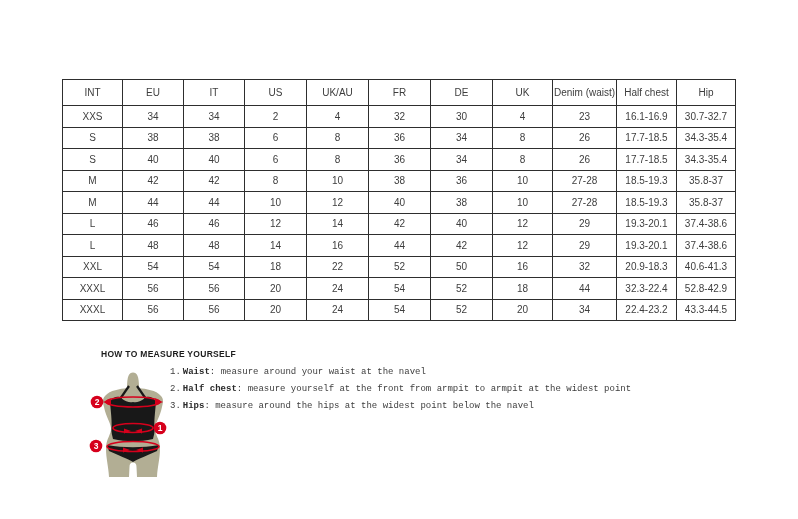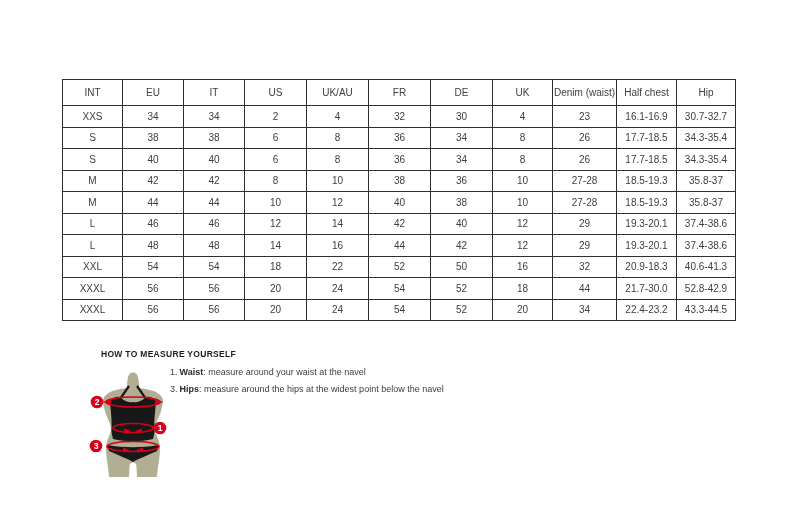--- a/index.html
+++ b/index.html
@@ -40,21 +40,21 @@
     position: absolute;
     left: 64px; top: 349px;
     font-size: 8.5px;
     font-weight: 700;
     letter-spacing: 0.3px;
     color: #1c1c1c;
     padding-left: 37px;
   }
   .measure-steps {
     position: absolute;
-    left: 170px; top: 368px;
+    left: 170px; top: 368px; font-family: Liberation Mono, monospace;
   }
   .measure-step {
     font-size: 9px;
     line-height: 9px;
     color: #3d3d3d;
     margin-bottom: 8px;
     white-space: nowrap;
   }
   .step-num { margin-right: 2px; }
   .step-label { font-weight: 700; color: #2a2a2a; }
@@ -212,21 +212,21 @@
       <tr>
         <td>XXXL</td>
         <td>56</td>
         <td>56</td>
         <td>20</td>
         <td>24</td>
         <td>54</td>
         <td>52</td>
         <td>18</td>
         <td>44</td>
-        <td>21.7-30.0</td>
+        <td>32.3-22.4</td>
         <td>52.8-42.9</td>
       </tr>
       <tr>
         <td>XXXL</td>
         <td>56</td>
         <td>56</td>
         <td>20</td>
         <td>24</td>
         <td>54</td>
         <td>52</td>
@@ -300,15 +300,18 @@
     <circle cx="8" cy="75" r="6.3" fill="#d6001c"></circle>
     <text class="marker-num" x="8" y="78" text-anchor="middle">3</text>
   </svg>
 </div>
 
 <div class="measure-steps">
   <div class="measure-step">
     <span class="step-num">1.</span><span class="step-label">Waist</span><span>: measure around your waist at the navel</span>
   </div>
   <div class="measure-step">
+    <span class="step-num">2.</span><span class="step-label">Half chest</span><span>: measure yourself at the front from armpit to armpit at the widest point</span>
+  </div>
+  <div class="measure-step">
     <span class="step-num">3.</span><span class="step-label">Hips</span><span>: measure around the hips at the widest point below the navel</span>
   </div>
 </div>
 
 </body></html>

